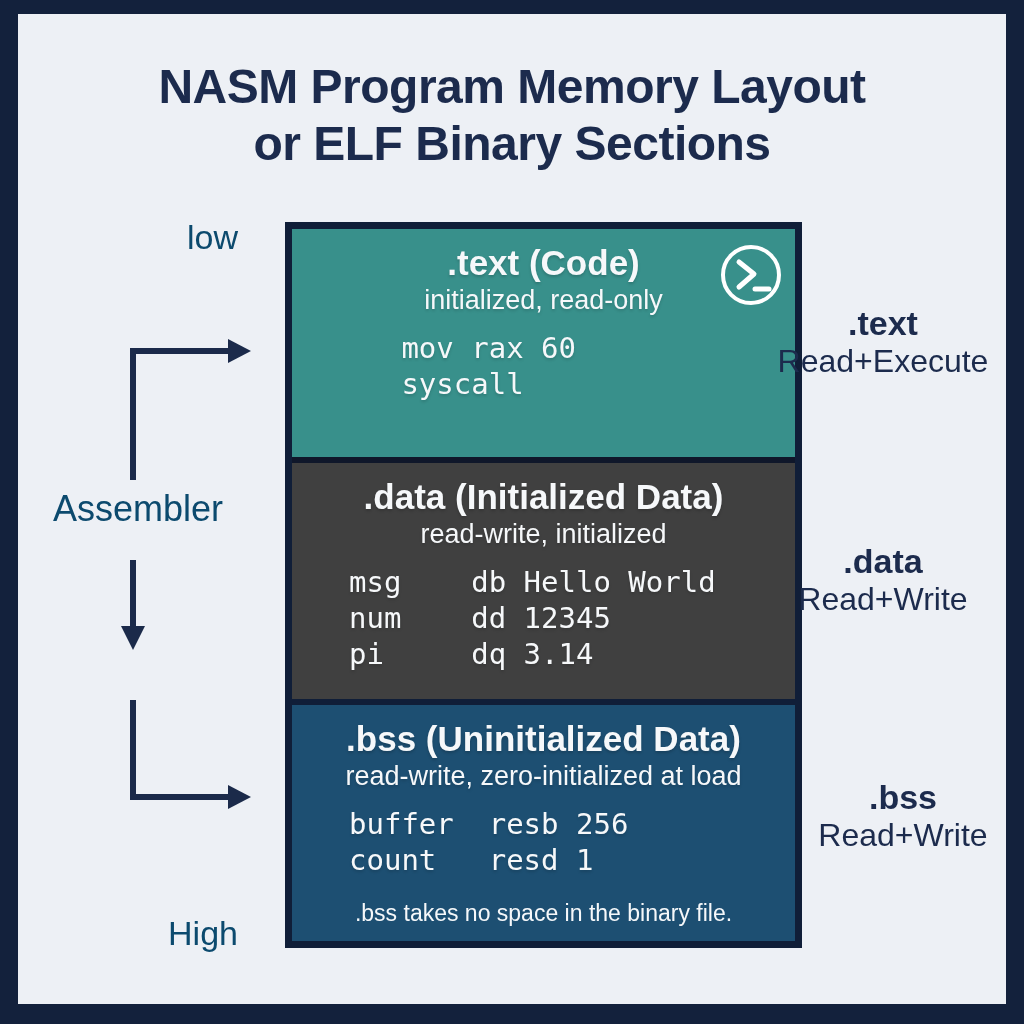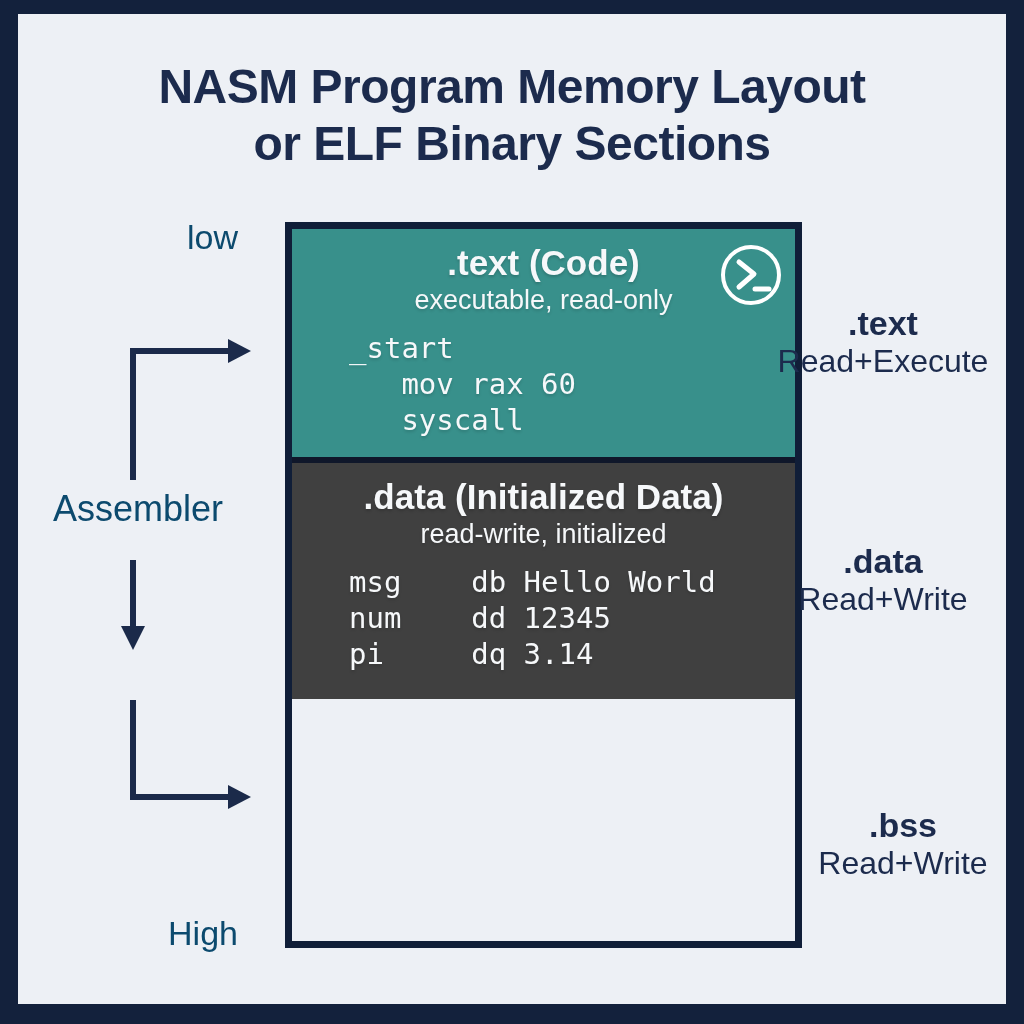--- a/index.html
+++ b/index.html
@@ -91,21 +91,21 @@
                font-family: "DejaVu Sans Mono", monospace; font-size: 26px; }
   .lbl-ld    { left: 15px; top: 648px; width: 210px; text-align: center;
                font-family: "DejaVu Sans Mono", monospace; font-size: 31px; }
 
   
   .annot { position: absolute; width: 240px; text-align: center; color: #1c2b4d; }
   .annot .annot-name { font-size: 34px; font-weight: 700; line-height: 38px; }
   .annot .annot-perm { font-size: 32px; font-weight: 400; line-height: 38px; }
   .annot-text { left: 745px; top: 290px; }
   .annot-data { left: 745px; top: 528px; }
-  .annot-bss  { left: 745px; top: 792px; padding-left: 40px; }
+  .annot-bss  { left: 745px; top: 764px; padding-left: 40px; }
 
   .overlay {
     position: absolute; left: 0; top: 0;
     width: 988px; height: 990px;
     pointer-events: none;
   }
 </style>
 </head>
 <body>
 
@@ -118,35 +118,41 @@
     </div>
 
     <div class="lbl lbl-low">low</div>
     <div class="lbl lbl-assembler">Assembler</div>
     <div class="lbl lbl-high">High</div>
 
     <div class="membox">
 
       <div class="section sec-text">
         <div class="sec-heading">.text (Code)</div>
-        <div class="sec-sub">executable, read-only</div>
-        <div class="sec-code"><div>_start</div><div>   mov rax 60</div><div>   syscall</div></div>
+        <div class="sec-sub">initialized, read-only</div>
+        <div class="sec-code"><div>   mov rax 60</div><div>   syscall</div></div>
         <svg style="position:absolute; right:8px; top:10px;" width="72" height="72" viewBox="0 0 72 72">
           <circle cx="36" cy="36" r="28" fill="none" stroke="#ffffff" stroke-width="4"></circle>
           <polyline points="24,23 39,35 24,48" fill="none" stroke="#ffffff" stroke-width="5" stroke-linecap="round" stroke-linejoin="round"></polyline>
           <line x1="40" y1="50" x2="54" y2="50" stroke="#ffffff" stroke-width="5" stroke-linecap="round"></line>
         </svg>
       </div>
 
       <div class="section sec-data">
         <div class="sec-heading">.data (Initialized Data)</div>
         <div class="sec-sub">read-write, initialized</div>
         <div class="sec-code"><div>msg    db Hello World</div><div>num    dd 12345</div><div>pi     dq 3.14</div></div>
       </div>
 
+      <div class="section sec-bss">
+        <div class="sec-heading">.bss (Uninitialized Data)</div>
+        <div class="sec-sub">read-write, zero-initialized at load</div>
+        <div class="sec-code"><div>buffer  resb 256</div><div>count   resd 1</div></div>
+        <div class="sec-note">.bss takes no space in the binary file.</div>
+      </div>
     </div>
 
     <div class="annot annot-text">
       <div class="annot-name">.text</div>
       <div class="annot-perm">Read+Execute</div>
     </div>
     <div class="annot annot-data">
       <div class="annot-name">.data</div>
       <div class="annot-perm">Read+Write</div>
     </div>

